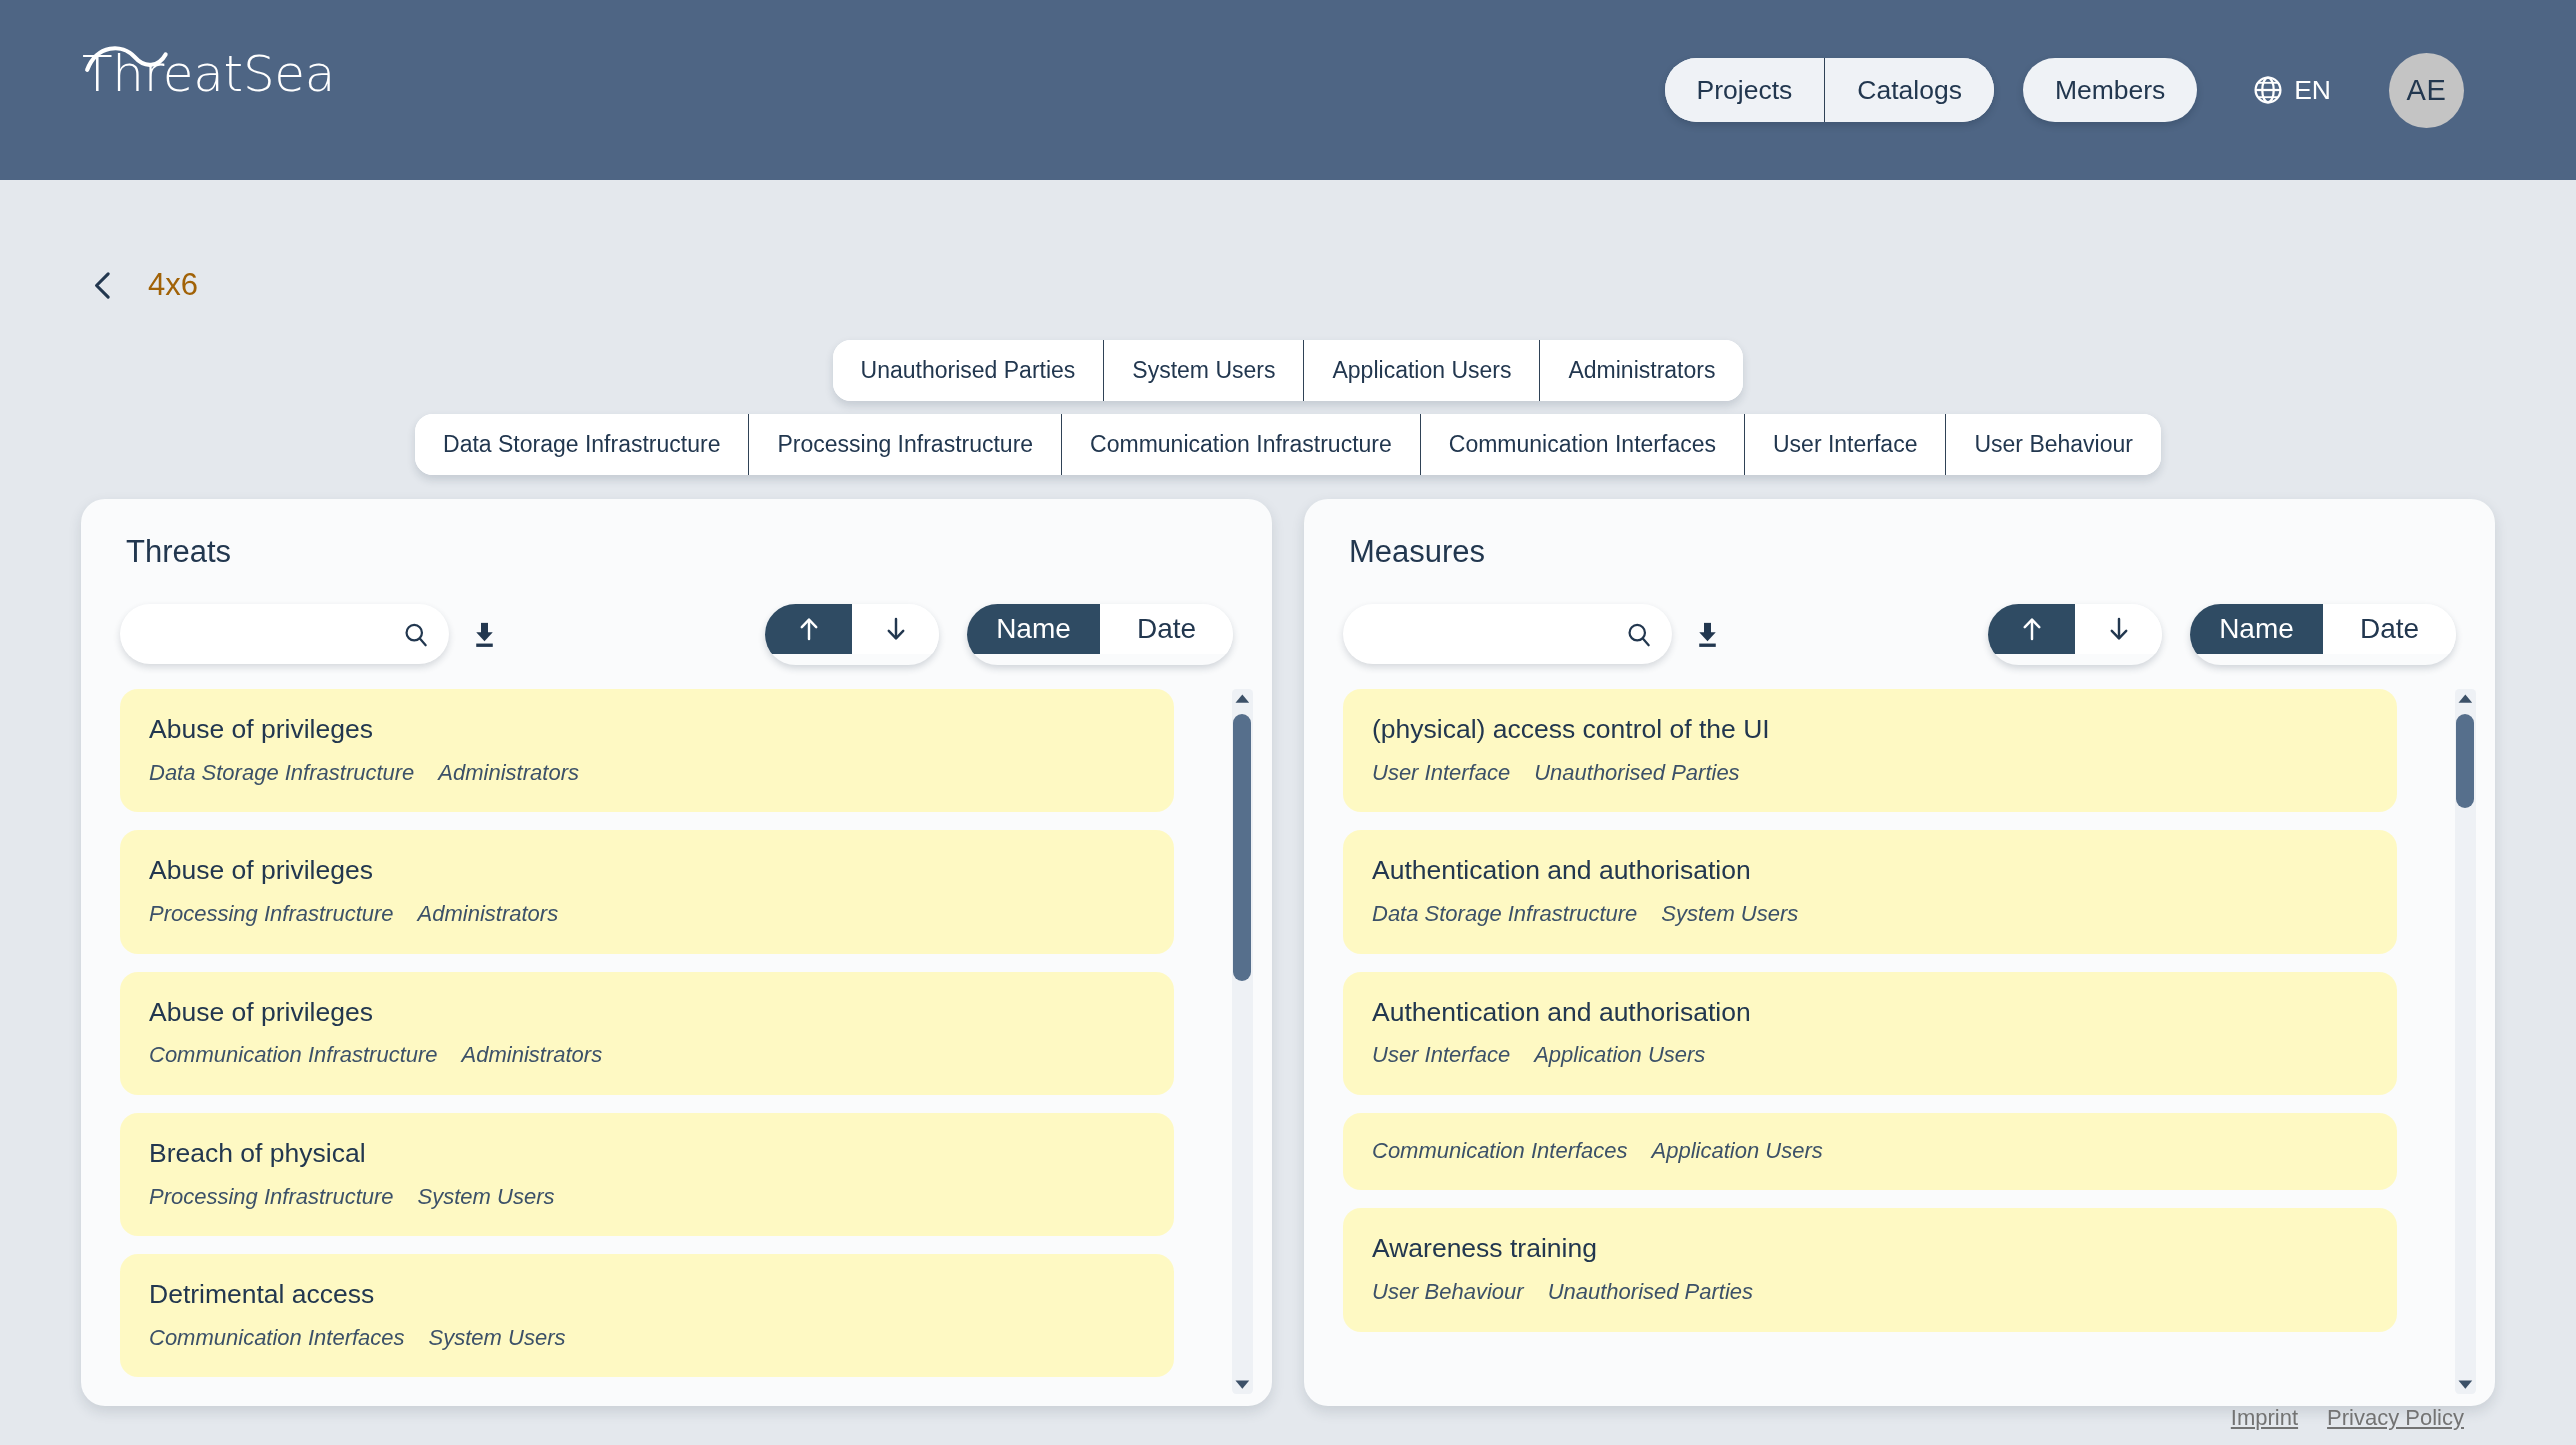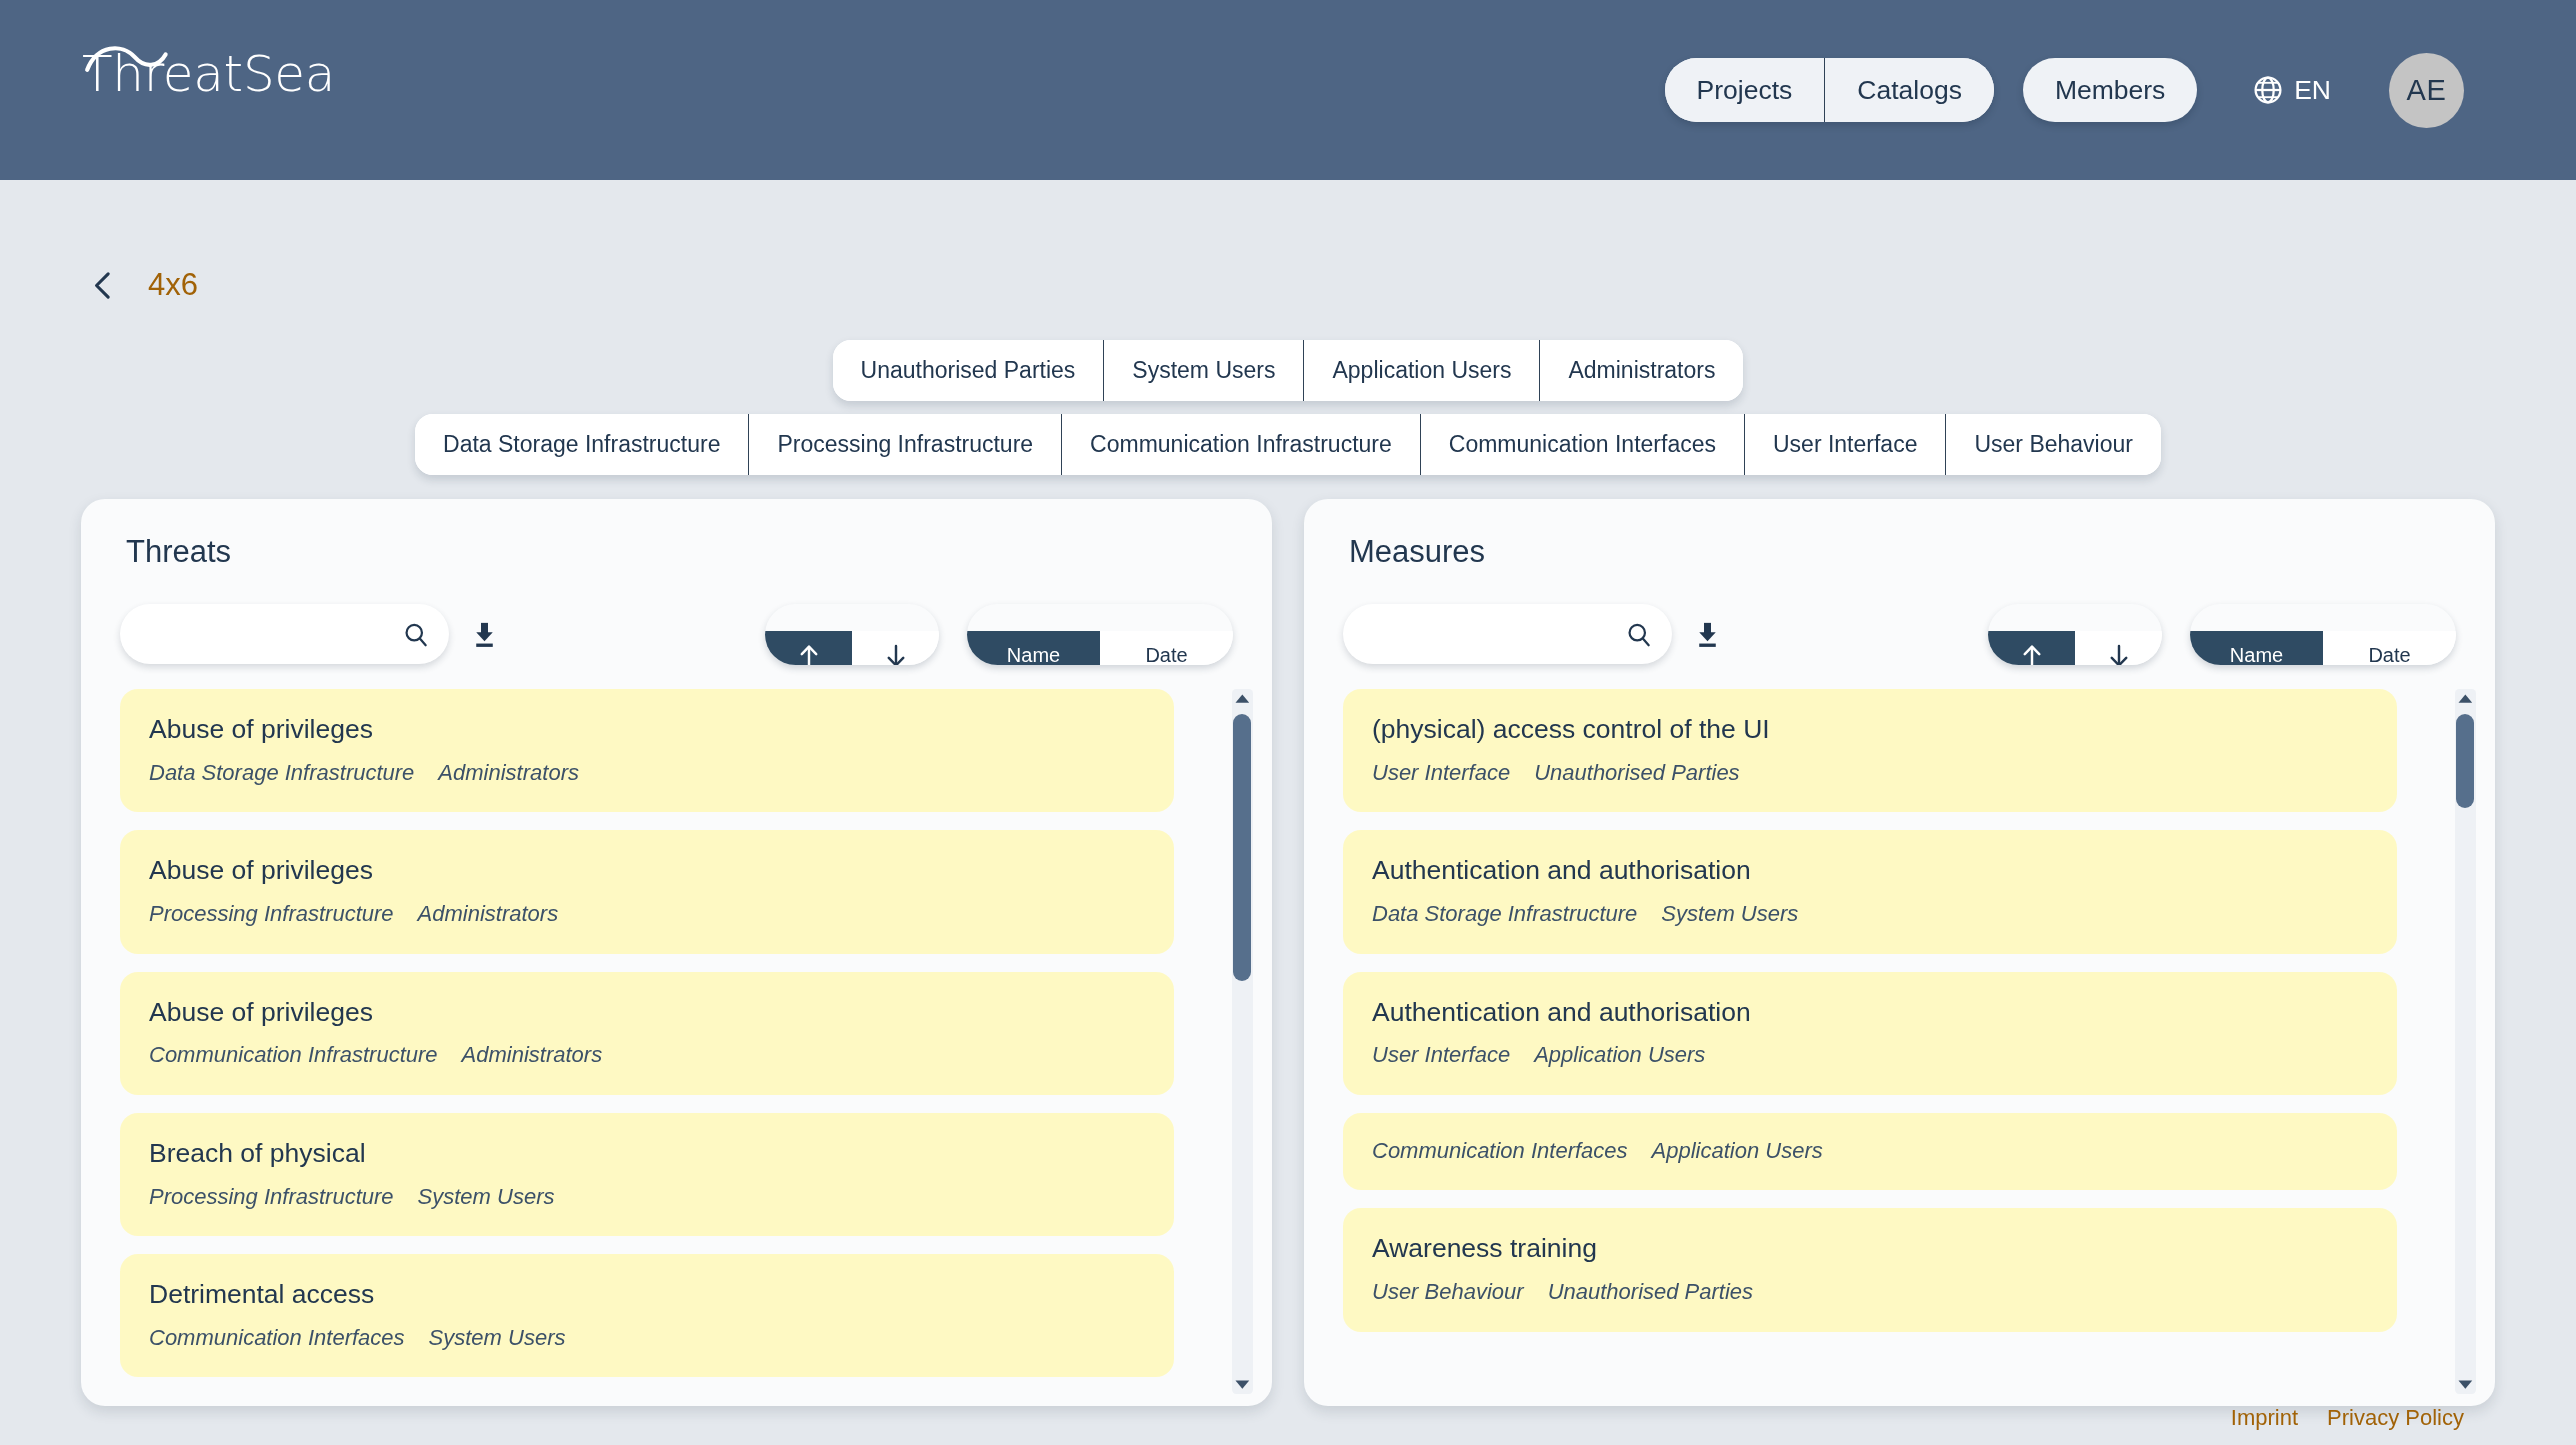--- a/index.html
+++ b/index.html
@@ -124,21 +124,21 @@
   .search-icon { position: absolute; right: 19.5px; top: 16.7px; }
   .dl-btn { margin-left: 19.5px; cursor: pointer; display: flex; align-items: center; }
   .toggle-group { display: flex; margin-left: auto; align-items: center; }
   .seg {
     display: flex; border-radius: 31px; overflow: hidden;
     box-shadow: 0 3.5px 7px rgba(30,45,65,0.18); height: 61px;
   }
   .seg-item {
     display: flex; align-items: center; justify-content: center;
     height: 50px; background: #ffffff; color: #22374f;
-    font-size: 20px; cursor: pointer; margin-top: 27px;
+    font-size: 28px; cursor: pointer;
   }
   .seg-item.active { background: #2f4b63; color: #ffffff; }
   .seg-arrow { width: 87px; }
   .seg-text { padding: 0 28px; min-width: 133px; }
   .seg-sort { margin-right: 28px; }
 
   .list-area {
     position: absolute; left: 39px; top: 190px;
     width: 1113px; height: 705px; overflow: hidden;
   }
@@ -165,22 +165,22 @@
     position: absolute; left: 1.4px; width: 18px;
     background: #566f8c; border-radius: 9.8px; cursor: pointer;
   }
 
   
   .footer {
     position: absolute; right: 112px; bottom: 15.3px;
     display: flex; gap: 29px;
   }
   .footer a {
-    font-size: 22px; color: #a16207;
-    cursor: pointer;
+    font-size: 22px; color: #737373;
+    text-decoration: underline; cursor: pointer;
   }
 </style>
 </head>
 <body>
 
 <div class="page">
 
   <div class="header">
     <div class="logo-wrap">
       <svg class="logo-wave" width="126" height="42" viewBox="0 0 180 60">

